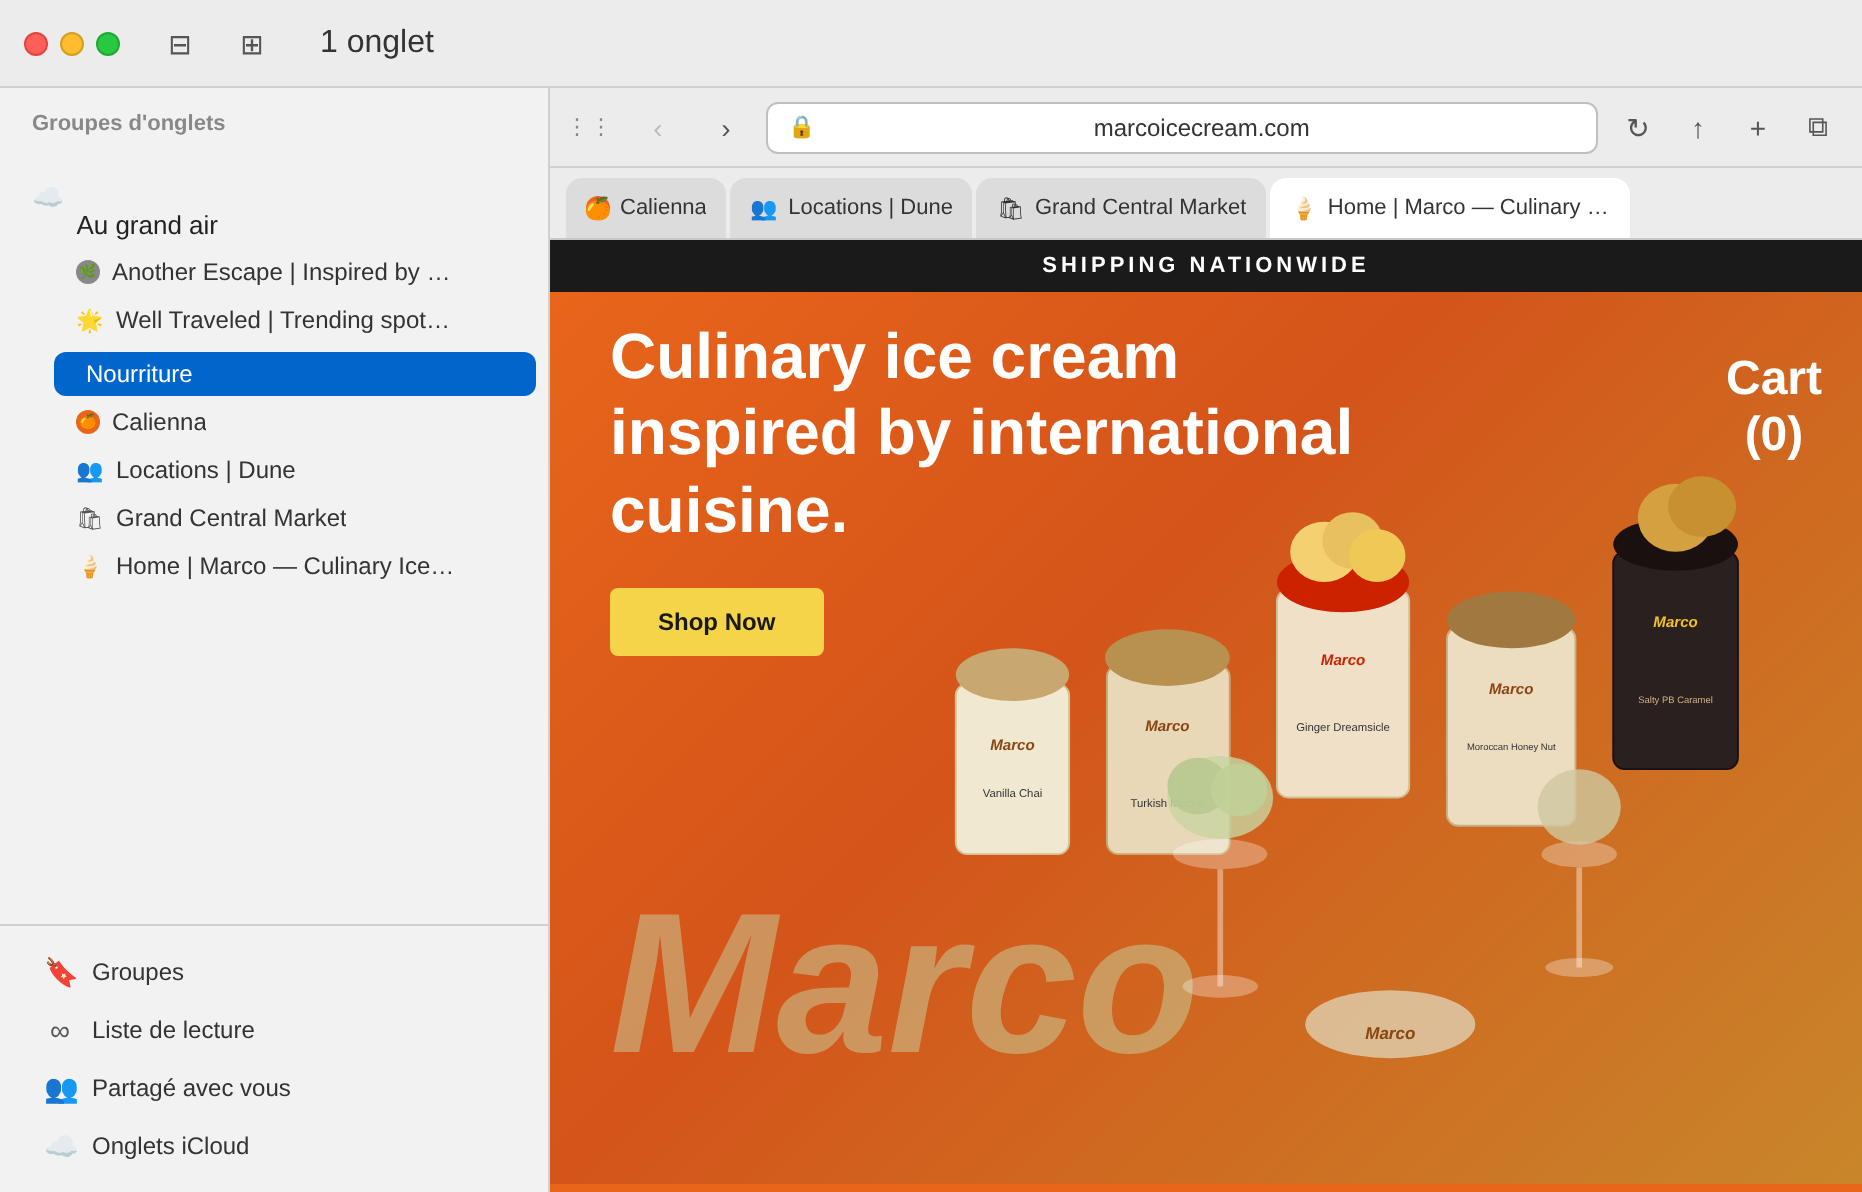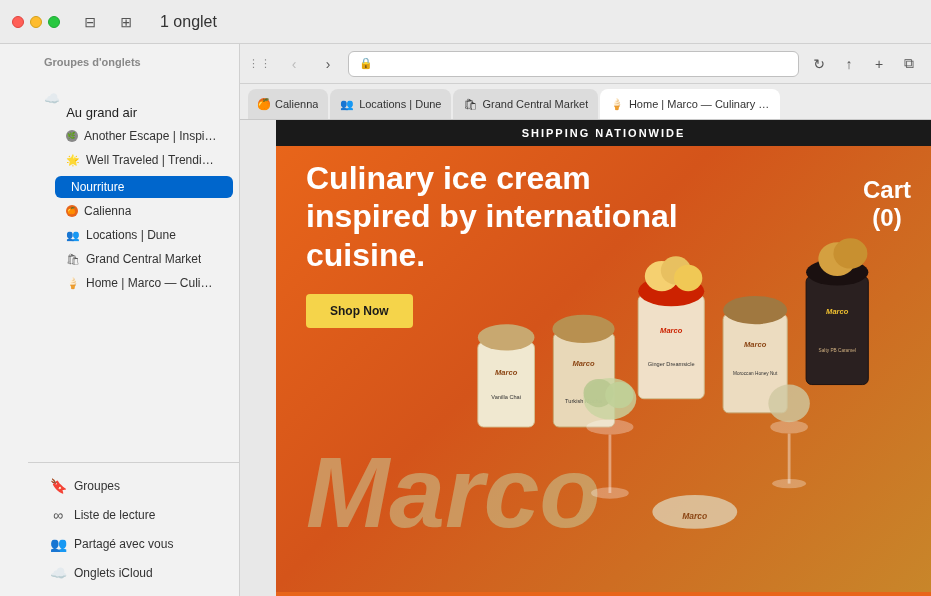--- a/index.html
+++ b/index.html
@@ -24,27 +24,26 @@
     .sidebar-toggle { margin-left: 16px; color: #666; font-size: 16px; }
     .tab-overview-btn { margin-left: 8px; color: #666; font-size: 14px; }
 
     .tab-count { margin-left: 20px; font-size: 16px; color: #333; font-weight: 500; }
 
     
     .main-container { display: flex; flex: 1; overflow: hidden; }
 
     
     .sidebar {
-      width: 240px;
+      width: 275px;
       background: #f2f2f2;
       border-right: 1px solid #d0d0d0;
       display: flex;
       flex-direction: column;
       flex-shrink: 0;
-      padding-left: 28px;
     }
 
     .sidebar-section-label {
       font-size: 11px;
       color: #888;
       font-weight: 600;
       padding: 12px 16px 4px 16px;
       text-transform: none;
     }
 
@@ -178,21 +177,20 @@
     }
     .browser-tab .tab-fav { font-size: 11px; }
     .browser-tab .tab-title { overflow: hidden; text-overflow: ellipsis; }
 
     
     .web-content {
       flex: 1;
       overflow: hidden;
       position: relative;
       background: #e8651a;
-      margin-left: 36px;
     }
 
     .shipping-banner {
       background: #1a1a1a;
       color: white;
       text-align: center;
       font-size: 11px;
       font-weight: 700;
       letter-spacing: 2px;
       padding: 7px;
@@ -337,20 +335,21 @@
   </div>
 
   <div class="browser-area">
 
     <div class="browser-toolbar">
       <span class="dots-handle">⋮⋮</span>
       <button class="nav-btn disabled">‹</button>
       <button class="nav-btn">›</button>
       <div class="address-bar">
         <span class="address-lock">🔒</span>
+        <span class="address-text">marcoicecream.com</span>
       </div>
       <div class="toolbar-actions">
         <button class="toolbar-btn">↻</button>
         <button class="toolbar-btn">↑</button>
         <button class="toolbar-btn">+</button>
         <button class="toolbar-btn">⧉</button>
       </div>
     </div>
 
     <div class="tabs-bar">

